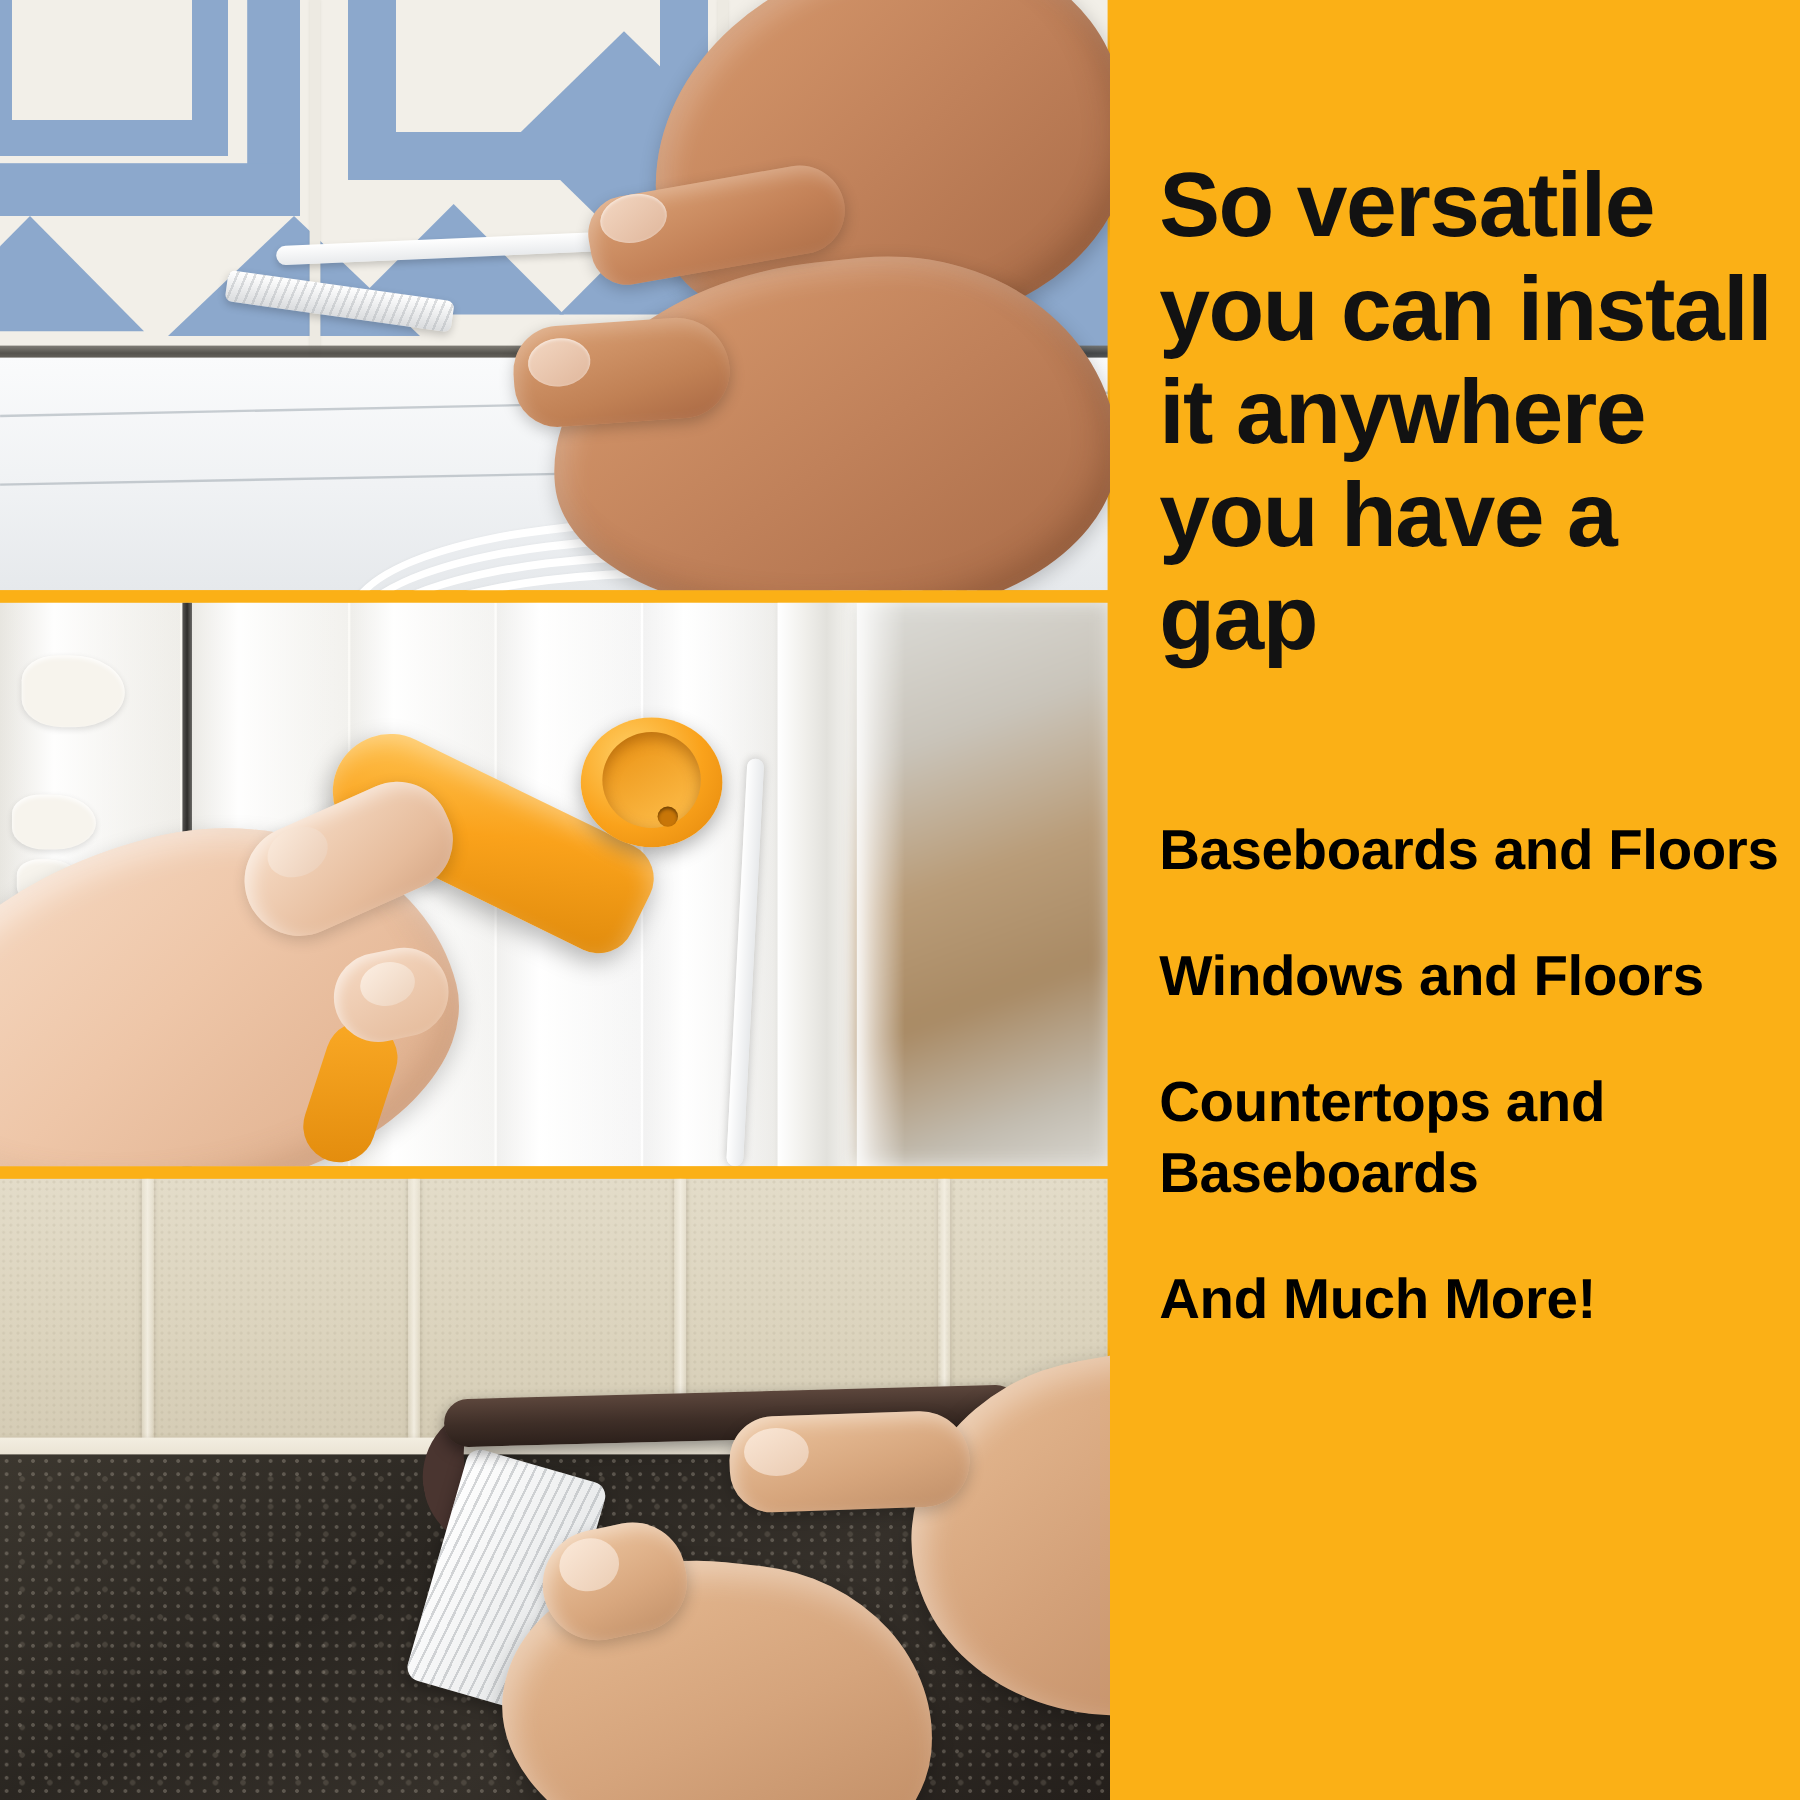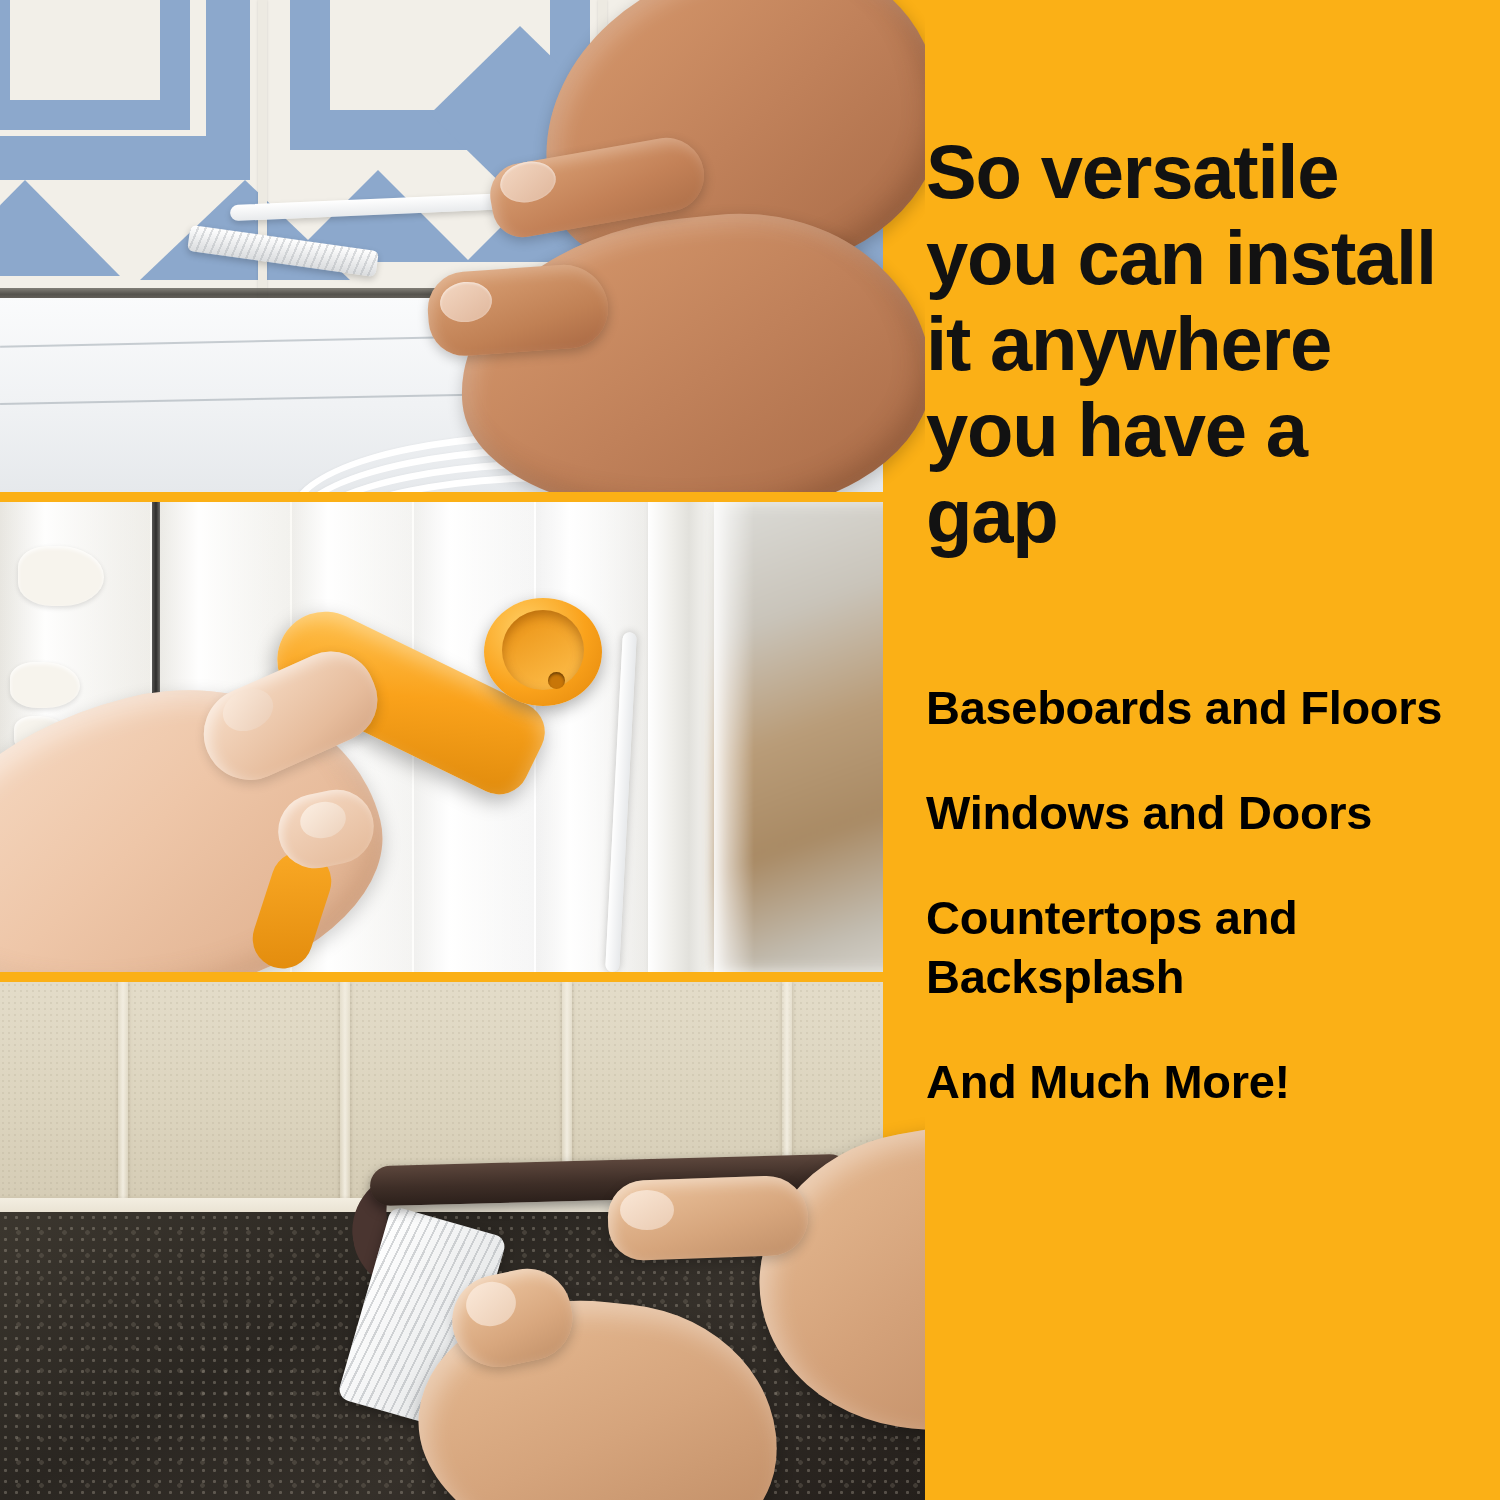--- a/index.html
+++ b/index.html
@@ -170,21 +170,21 @@
     border-radius:48% 44% 42% 56%/50% 54% 46% 50%;transform:rotate(6deg);
     box-shadow:inset 10px 12px 24px rgba(255,255,255,.35),0 6px 18px rgba(0,0,0,.25);z-index:20;}
   .p3-finger-l{position:absolute;left:452px;top:290px;width:120px;height:92px;
     background:linear-gradient(165deg,#EFC8A3,#D8A77E 62%,#C29169);
     border-radius:46px 44px 42px 46px;transform:rotate(-12deg);
     box-shadow:inset 4px 6px 14px rgba(255,255,255,.4),0 4px 12px rgba(0,0,0,.2);z-index:21;}
   .p3-nail-l{position:absolute;left:466px;top:300px;width:50px;height:44px;border-radius:50%;
     background:linear-gradient(150deg,#FBE9D9,#EBCDB4);transform:rotate(-12deg);z-index:22;}
 
   
-  .text-panel{position:absolute;left:883px;top:0;width:575px;height:1210px;background:#FBB016;}
+  .text-panel{position:absolute;left:923px;top:0;width:575px;height:1210px;background:#FBB016;}
   .headline{position:absolute;left:43px;top:78px;width:520px;
     font-size:76px;line-height:86px;font-weight:bold;color:#121212;
     letter-spacing:-1.2px;}
   .bullets{position:absolute;left:43px;top:678px;width:520px;}
   .bullet{font-size:47px;line-height:59px;font-weight:bold;color:#000000;
     letter-spacing:-.3px;margin-bottom:46px;}
   .bullet:last-child{margin-bottom:0;}
 </style>
 </head>
 <body>
@@ -314,19 +314,19 @@
       <div class="p3-nail-l"></div>
     </div>
   </div>
 
   <div class="text-panel">
 
     <h1 class="headline">So versatile you can install it anywhere you have a gap</h1>
 
     <div class="bullets">
       <div class="bullet">Baseboards and Floors</div>
-      <div class="bullet">Windows and Doors</div>
-      <div class="bullet">Countertops and Backsplash</div>
+      <div class="bullet">Windows and Floors</div>
+      <div class="bullet">Countertops and Baseboards</div>
       <div class="bullet">And Much More!</div>
     </div>
   </div>
 
 </div>
 
 </body></html>

